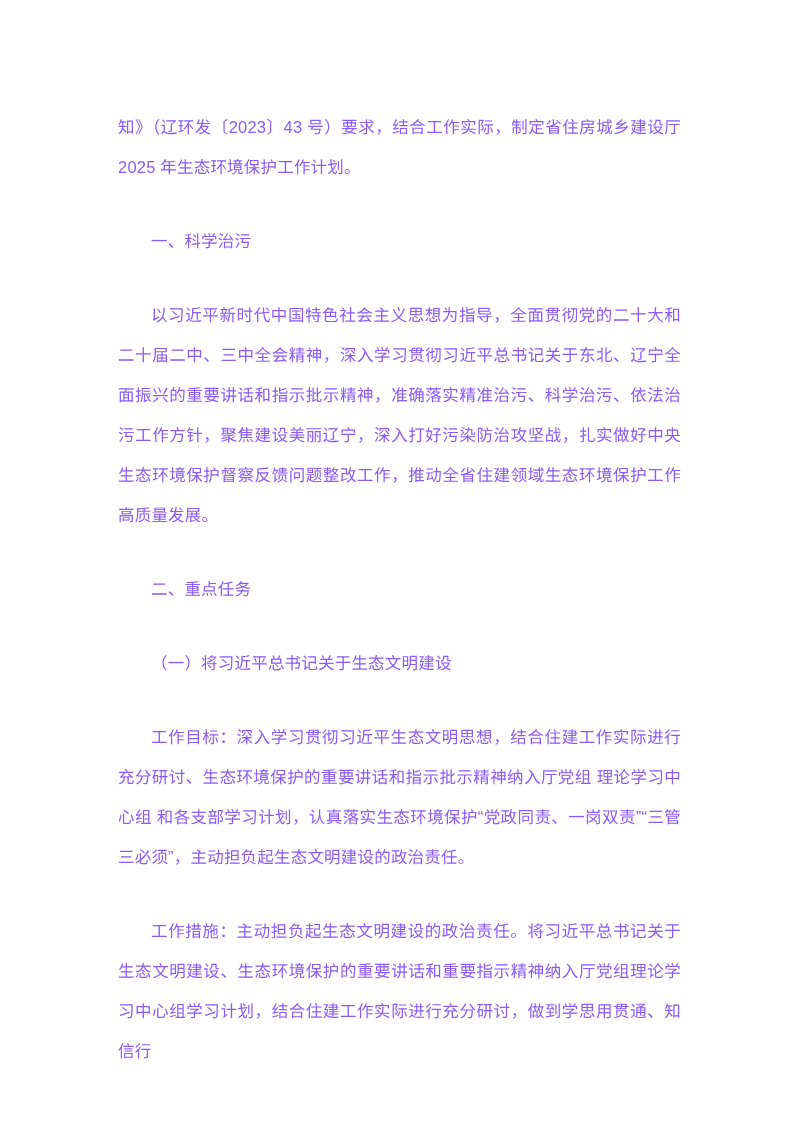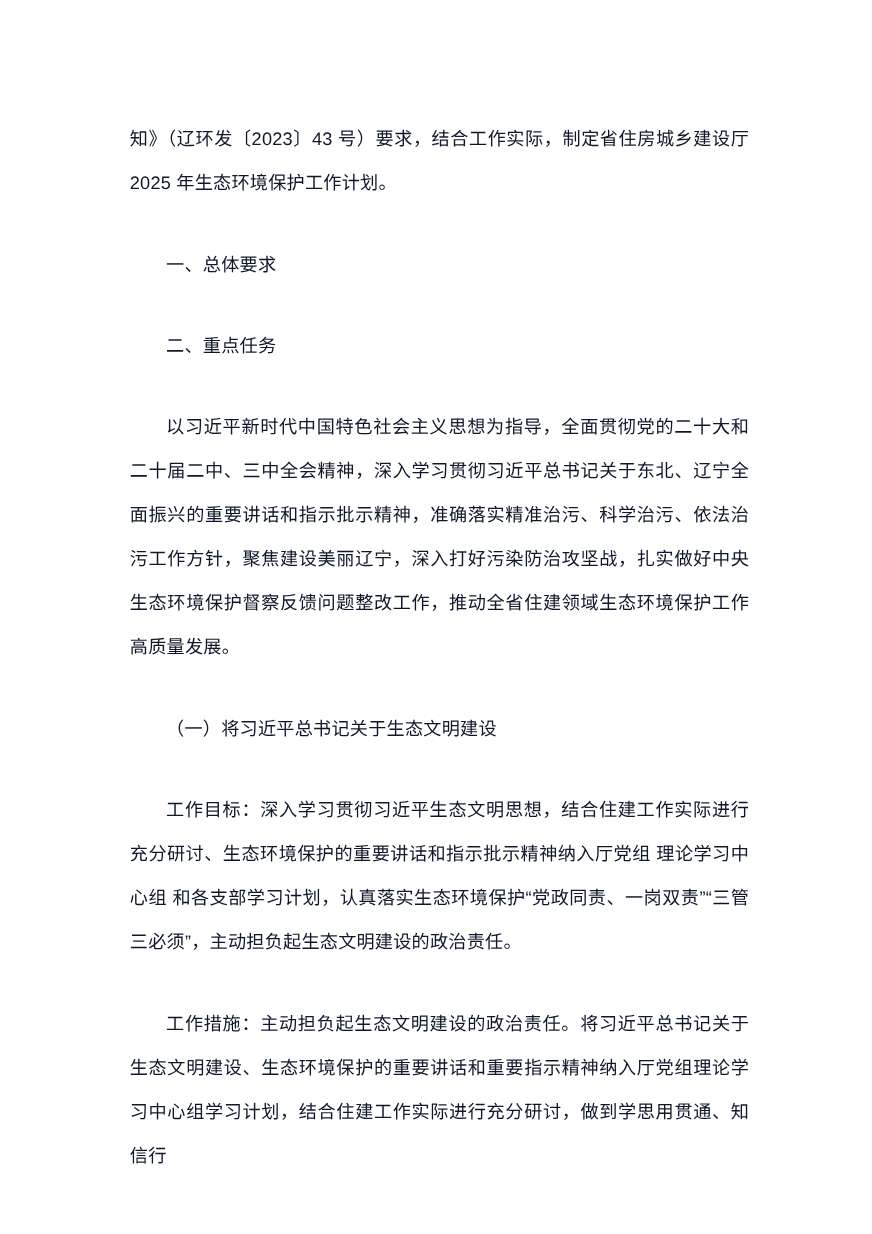--- a/index.html
+++ b/index.html
@@ -6,21 +6,21 @@
     margin: 0;
     padding: 0;
     background: #ffffff;
   }
   .page {
     position: relative;
     width: 793px;
     height: 1122px;
     box-sizing: border-box;
     background: #ffffff;
-    color: #0f172a;
+    color: #8b5cf6;
     padding: 107px 112px 0 118px;
     overflow: hidden;
     font-family: "Liberation Sans", "DejaVu Sans", sans-serif;
     font-size: 16.5px;
     line-height: 40px;
     text-align: justify;
     letter-spacing: 0.2px;
   }
   .para {
     margin: 0 0 34px 0;
@@ -28,19 +28,19 @@
   }
   .para.indent {
     text-indent: 2em;
   }
 </style>
 </head>
 <body>
 
 <div class="page">
   <p class="para">知》（辽环发〔2023〕43 号）要求，结合工作实际，制定省住房城乡建设厅 2025 年生态环境保护工作计划。</p>
-  <p class="para indent">一、总体要求</p>
+  <p class="para indent">一、科学治污</p>
+  <p class="para indent">以习近平新时代中国特色社会主义思想为指导，全面贯彻党的二十大和二十届二中、三中全会精神，深入学习贯彻习近平总书记关于东北、辽宁全面振兴的重要讲话和指示批示精神，准确落实精准治污、科学治污、依法治污工作方针，聚焦建设美丽辽宁，深入打好污染防治攻坚战，扎实做好中央生态环境保护督察反馈问题整改工作，推动全省住建领域生态环境保护工作高质量发展。</p>
   <p class="para indent">二、重点任务</p>
-  <p class="para indent">以习近平新时代中国特色社会主义思想为指导，全面贯彻党的二十大和二十届二中、三中全会精神，深入学习贯彻习近平总书记关于东北、辽宁全面振兴的重要讲话和指示批示精神，准确落实精准治污、科学治污、依法治污工作方针，聚焦建设美丽辽宁，深入打好污染防治攻坚战，扎实做好中央生态环境保护督察反馈问题整改工作，推动全省住建领域生态环境保护工作高质量发展。</p>
   <p class="para indent">（一）将习近平总书记关于生态文明建设</p>
   <p class="para indent">工作目标：深入学习贯彻习近平生态文明思想，结合住建工作实际进行充分研讨、生态环境保护的重要讲话和指示批示精神纳入厅党组 理论学习中心组 和各支部学习计划，认真落实生态环境保护“党政同责、一岗双责”“三管三必须”，主动担负起生态文明建设的政治责任。</p>
   <p class="para indent">工作措施：主动担负起生态文明建设的政治责任。将习近平总书记关于生态文明建设、生态环境保护的重要讲话和重要指示精神纳入厅党组理论学习中心组学习计划，结合住建工作实际进行充分研讨，做到学思用贯通、知信行</p>
 </div>
 
 </body></html>

